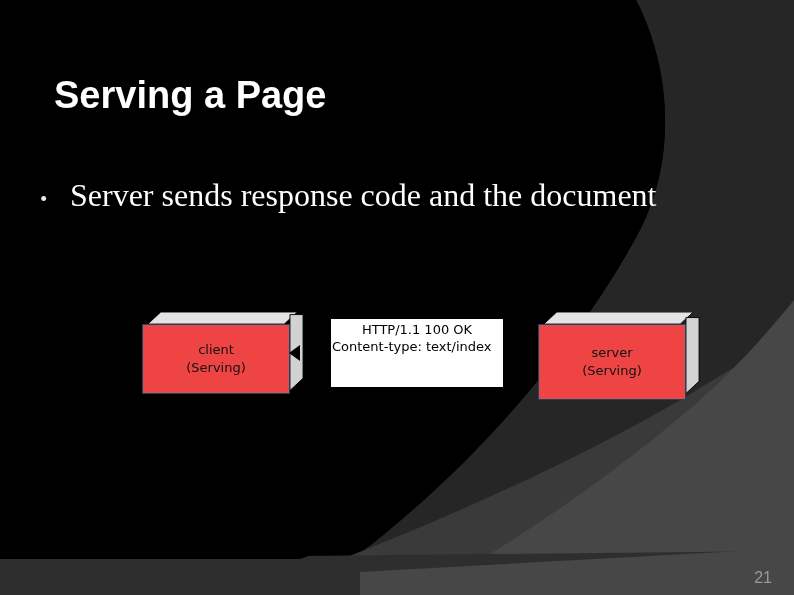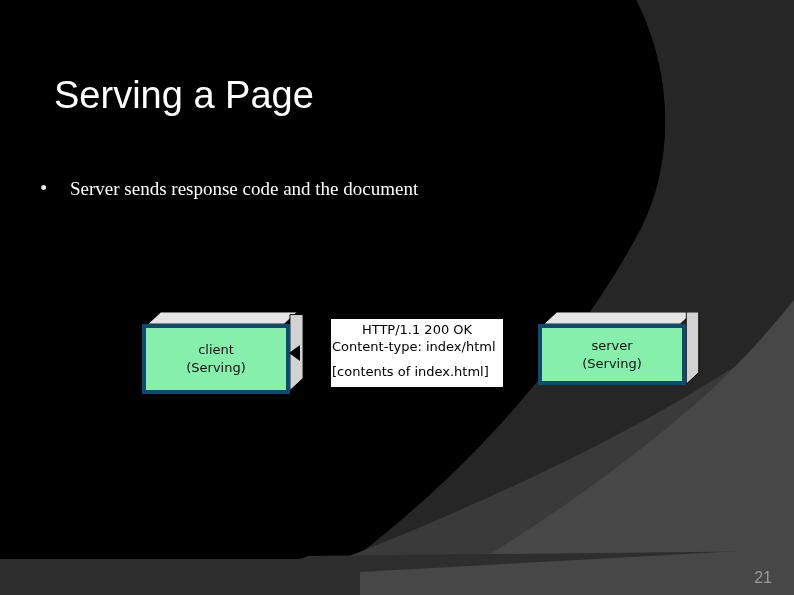--- a/index.html
+++ b/index.html
@@ -25,21 +25,21 @@
   }
   .bg-svg { display: block; }
 
   
   .title {
     position: absolute;
     left: 54px;
     top: 74px;
     font-family: "Liberation Sans", sans-serif;
     font-size: 38px;
-    font-weight: 400;
+    font-weight: 700;
     color: #ffffff;
     letter-spacing: 0px;
     white-space: nowrap;
     text-align: right;
   }
 
   
   .bullet-row {
     position: absolute;
     left: 40px;
@@ -51,21 +51,21 @@
   .bullet-mark {
     font-family: "Liberation Serif", serif;
     font-size: 21px;
     color: #e8e8e8;
     width: 30px;
     text-align: left;
     line-height: 1;
   }
   .bullet-text {
     font-family: "Liberation Serif", serif;
-    font-size: 19px;
+    font-size: 32px;
     color: #ffffff;
     line-height: 1.1;
   }
 
   
   .diagram {
     position: absolute;
     left: 0;
     top: 0;
     width: 794px;
@@ -75,22 +75,22 @@
   
   .box3d {
     position: absolute;
   }
   .box3d .face {
     position: absolute;
     left: 0;
     top: 12px;
     width: calc(100% - 14px);
     height: calc(100% - 12px);
-    background: #86efac;
-    border: 4px solid #0c4a6e;
+    background: #ef4444;
+    border: 1px solid #0c4a6e;
     box-sizing: border-box;
     display: flex;
     flex-direction: column;
     align-items: center;
     justify-content: center;
   }
   .box3d .top {
     position: absolute;
     left: 0;
     top: 0;
@@ -205,27 +205,26 @@
       </svg>
       <div class="face">
         <div class="box-label">client</div>
         <div class="box-label">(Serving)</div>
       </div>
     </div>
 
     <div class="arrowhead" style="left:289px; top:345px;"></div>
 
     <div class="msgbox" style="left:330px; top:318px; width:174px; height:70px;">
-      <div class="msg-line">HTTP/1.1 200 OK</div>
-      <div class="msg-line left">Content-type: index/html</div>
+      <div class="msg-line">HTTP/1.1 100 OK</div>
+      <div class="msg-line left">Content-type: text/index</div>
       <div class="msg-line blank"></div>
-      <div class="msg-line left">[contents of index.html]</div>
     </div>
 
-    <div class="box3d" style="left:538px; top:312px; width:162px; height:73px;">
+    <div class="box3d" style="left:538px; top:312px; width:162px; height:88px;">
       <svg class="top" width="162" height="14" viewBox="0 0 162 14" xmlns="http://www.w3.org/2000/svg">
         <polygon points="0,13 14,0 161,0 147,13" fill="#e4e4e4" stroke="#000000" stroke-width="1"></polygon>
       </svg>
       <svg class="side" width="16" height="82" viewBox="0 0 16 82" xmlns="http://www.w3.org/2000/svg">
         <polygon points="1,0 15,0 15,68 1,81" fill="#d2d2d2" stroke="#000000" stroke-width="1"></polygon>
       </svg>
       <div class="face">
         <div class="box-label">server</div>
         <div class="box-label">(Serving)</div>
       </div>

